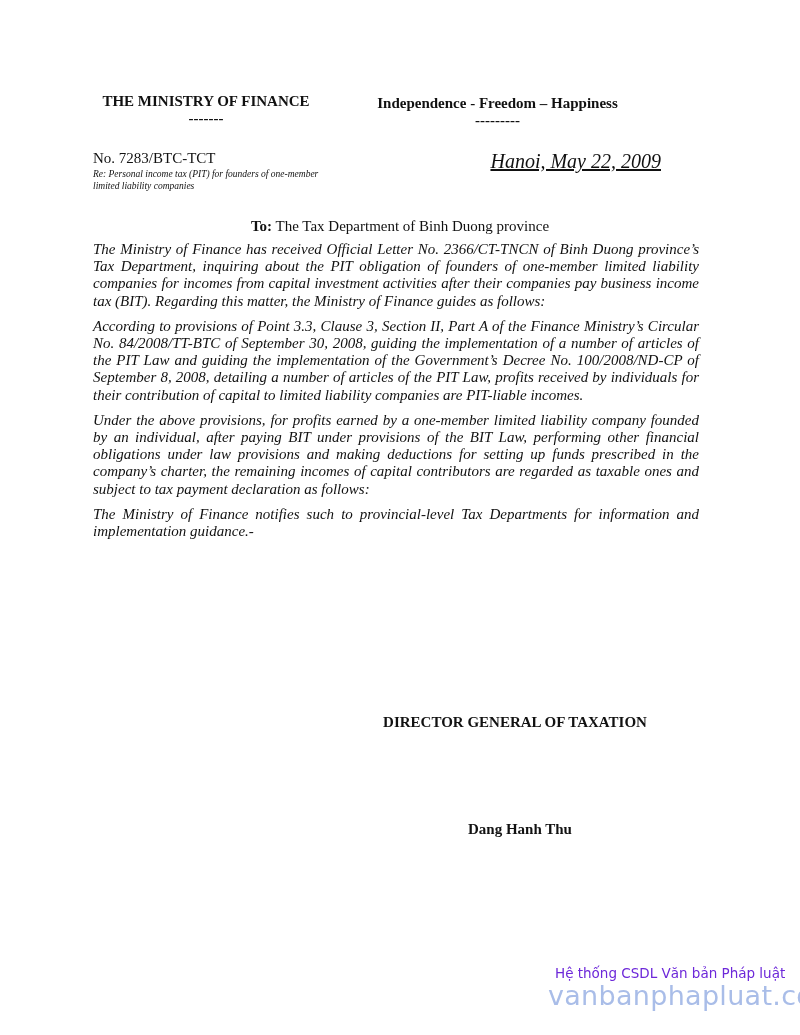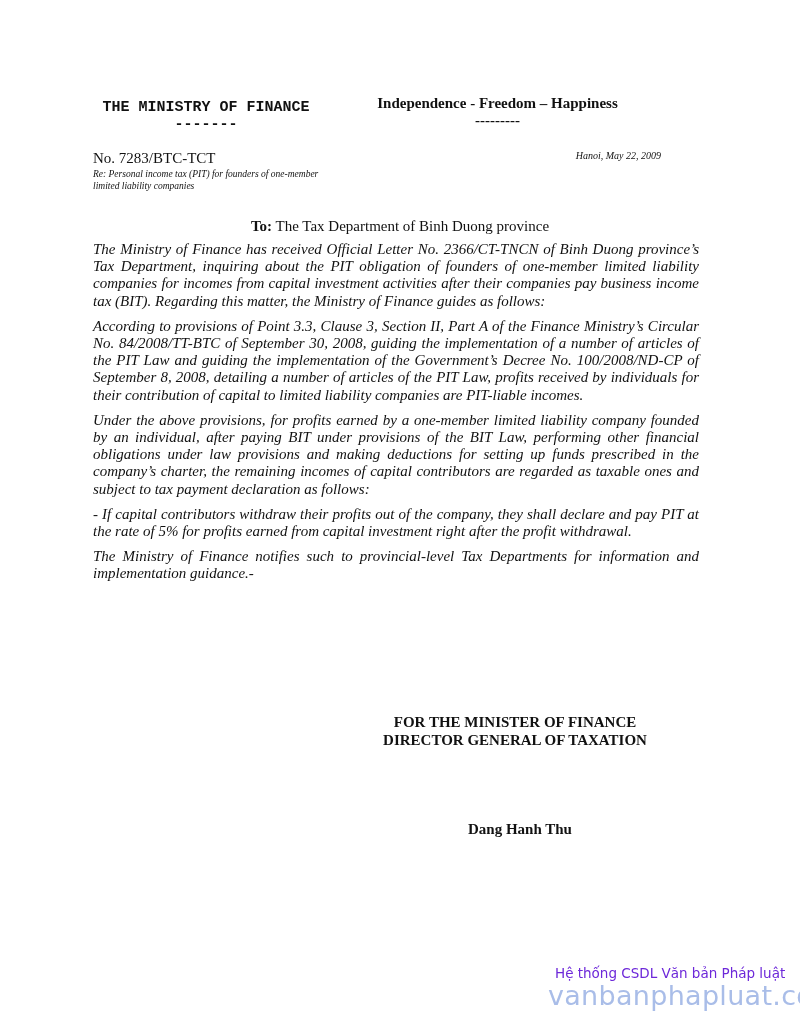--- a/index.html
+++ b/index.html
@@ -1,25 +1,25 @@
 <!DOCTYPE html>
 <html><head>
 <meta charset="utf-8">
 <style>
   html, body { margin: 0; padding: 0; background: #ffffff; }
   body { width: 800px; height: 1035px; position: relative; overflow: hidden;
          font-family: "Liberation Serif", serif; color: #111; }
   .abs { position: absolute; }
   .hdr-bold { font-weight: bold; font-size: 15px; }
   .center { text-align: center; }
-  .ministry { left: 90px; top: 99px; width: 232px; font-family: Liberation Mono, monospace; }
+  .ministry { left: 90px; top: 93px; width: 232px; }
   .republic { left: 350px; top: 95px; width: 295px; }
   .docno { left: 93px; top: 150px; font-size: 15px; }
   .re { left: 93px; top: 168px; font-size: 9.5px; font-style: italic; line-height: 12px; width: 230px; }
-  .date { left: 490px; top: 150px; width: 171px; text-align: right; font-size: 10px; font-style: italic; }
+  .date { left: 490px; top: 150px; width: 171px; text-align: right; font-size: 20px; font-style: italic; text-decoration: underline; }
   .to { left: 93px; top: 218px; width: 614px; text-align: center; font-size: 15px; font-family: Liberation Serif, serif; }
   .body { left: 93px; top: 241px; width: 614px; font-size: 15px; line-height: 17.2px; text-align: justify; }
   .body p { margin: 0 8px 8px 0; font-style: italic; }
   .sig { left: 350px; top: 713px; width: 330px; text-align: center; font-weight: bold; font-size: 15px; line-height: 18px; }
   .signer { left: 440px; top: 821px; width: 160px; text-align: center; font-weight: bold; font-size: 15px; }
   .wm1 { left: 555px; top: 965px; font-family: "DejaVu Sans", sans-serif; font-size: 13.5px; color: #6d28d9; }
   .wm2 { left: 548px; top: 980px; font-family: "DejaVu Sans", sans-serif; font-size: 27px; color: #a9bde8; letter-spacing: 0.3px; }
 </style>
 </head>
 <body>
@@ -39,24 +39,22 @@
 <div class="abs date">Hanoi, May 22, 2009</div>
 
 <div class="abs to">
   <b>To:</b><span> The Tax Department of Binh Duong province</span>
 </div>
 
 <div class="abs body">
   <p>The Ministry of Finance has received Official Letter No. 2366/CT-TNCN of Binh Duong province’s Tax Department, inquiring about the PIT obligation of founders of one-member limited liability companies for incomes from capital investment activities after their companies pay business income tax (BIT). Regarding this matter, the Ministry of Finance guides as follows:</p>
   <p>According to provisions of Point 3.3, Clause 3, Section II, Part A of the Finance Ministry’s Circular No. 84/2008/TT-BTC of September 30, 2008, guiding the implementation of a number of articles of the PIT Law and guiding the implementation of the Government’s Decree No. 100/2008/ND-CP of September 8, 2008, detailing a number of articles of the PIT Law, profits received by individuals for their contribution of capital to limited liability companies are PIT-liable incomes.</p>
   <p>Under the above provisions, for profits earned by a one-member limited liability company founded by an individual, after paying BIT under provisions of the BIT Law, performing other financial obligations under law provisions and making deductions for setting up funds prescribed in the company’s charter, the remaining incomes of capital contributors are regarded as taxable ones and subject to tax payment declaration as follows:</p>
-  <p>- If capital contributors withdraw their profits out of the company, they shall declare and pay PIT at the rate of 5% for profits earned from capital investment right after the profit withdrawal.</p>
   <p>The Ministry of Finance notifies such to provincial-level Tax Departments for information and implementation guidance.-</p>
 </div>
 
 <div class="abs sig">
-  <div>FOR THE MINISTER OF FINANCE</div>
   <div>DIRECTOR GENERAL OF TAXATION</div>
 </div>
 <div class="abs signer">Dang Hanh Thu</div>
 
 <div class="abs wm1">Hệ thống CSDL  Văn bản Pháp luật</div>
 <div class="abs wm2">vanbanphapluat.co</div>
 
 </body></html>

